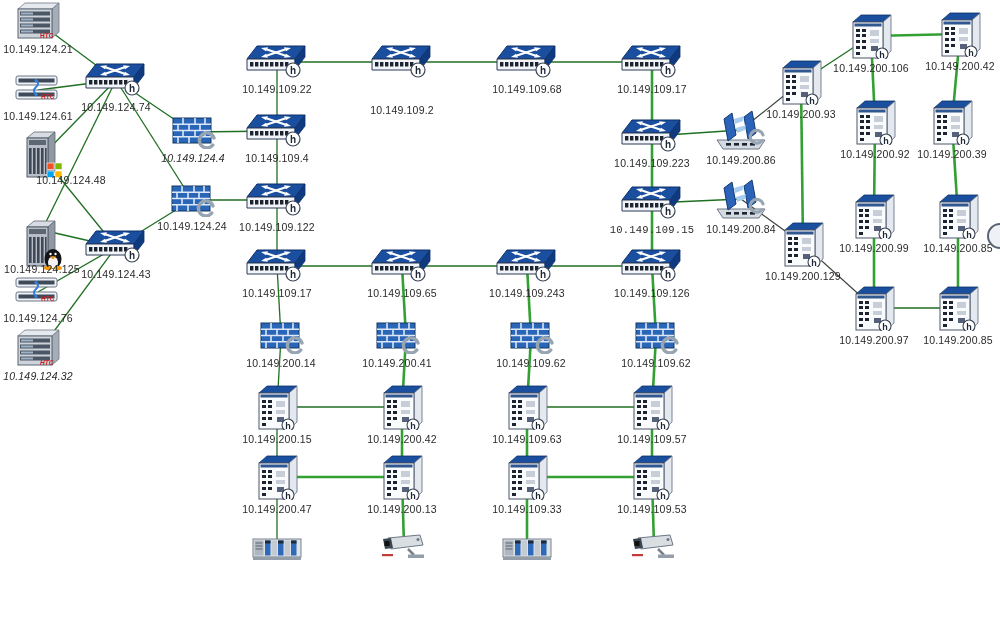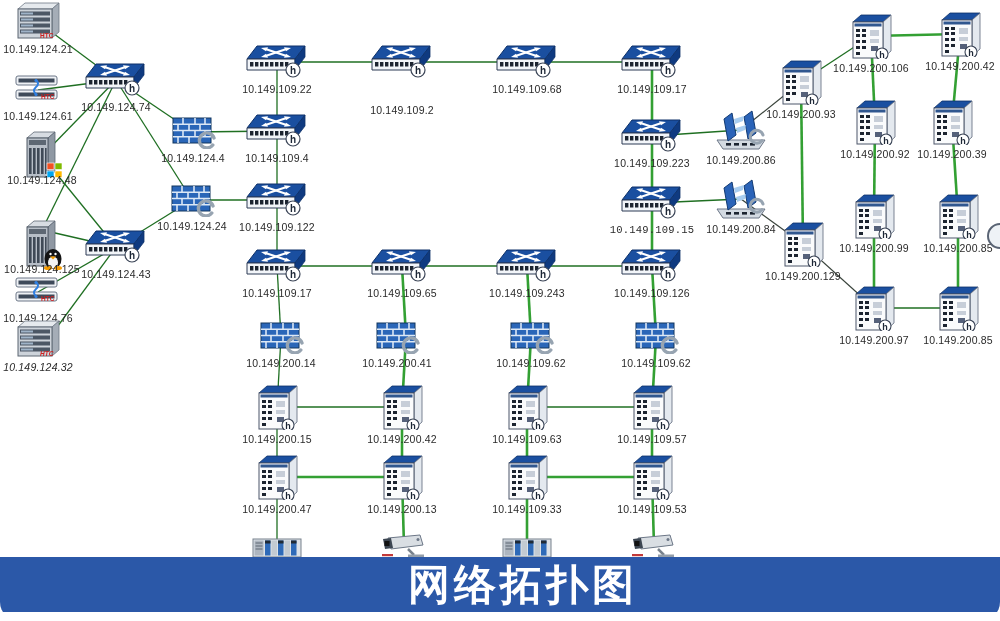--- a/index.html
+++ b/index.html
@@ -136,21 +136,21 @@
               <rect x="25" y="17" width="1.6" height="26"></rect>
             </g>
   <g stroke="#fff" stroke-width="0.6">
               <rect x="27" y="32" width="7" height="6.5" fill="#f25022"></rect>
               <rect x="35" y="32" width="7" height="6.5" fill="#7fba00"></rect>
               <rect x="27" y="40" width="7" height="6.5" fill="#00a4ef"></rect>
               <rect x="35" y="40" width="7" height="6.5" fill="#ffb900"></rect>
             </g>
           </svg>
         </div>
-        <div class="ip-label" style="top: 43px; color: rgb(42, 42, 42);">10.149.124.48</div>
+        <div class="ip-label" style="top: 43px; color: rgb(42, 42, 42); margin-left: 29px;">10.149.124.48</div>
       </div>
       <div class="node" style="left: 20px; top: 220px; width: 44px; height: 50px;">
         <div class="icon">
           <svg viewBox="0 0 44 50">
  <polygon points="7,7 14,1 35,1 28,7" fill="#d7dce2" stroke="#5d6773" stroke-width="0.8"></polygon>
  <polygon points="28,7 35,1 35,40 28,46" fill="#8f98a3" stroke="#5d6773" stroke-width="0.8"></polygon>
  <rect x="7" y="7" width="21" height="39" fill="#b7bec7" stroke="#505a66" stroke-width="1"></rect>
  <rect x="9" y="9" width="17" height="5" fill="#5d6773"></rect>
  <g fill="#3f4956">
               <rect x="9" y="17" width="2.6" height="26"></rect>
@@ -178,21 +178,21 @@
   <rect x="2" y="17" width="41" height="9" rx="2" fill="#eef1f5" stroke="#6c7787"></rect>
   <rect x="4.5" y="19.5" width="36" height="4" fill="#3e4a5a"></rect>
   <path d="M22,7 q4,4 0,7 q-4,4 0,7" stroke="#2f7fe0" stroke-width="2" fill="none"></path>
   <circle cx="22" cy="7.5" r="1.6" fill="#2f7fe0"></circle>
             <circle cx="22" cy="21.5" r="1.6" fill="#2f7fe0"></circle>
   <text x="27" y="26" font-size="6.5" font-weight="bold" fill="#cc2222">HTC</text>
           </svg>
         </div>
         <div class="ip-label" style="top: 37px; color: rgb(42, 42, 42);">10.149.124.76</div>
       </div>
-      <div class="node" style="left: 14px; top: 320px; width: 48px; height: 40px; font-style: italic;">
+      <div class="node" style="left: 14px; top: 329px; width: 48px; height: 40px; font-style: italic;">
         <div class="icon">
           <svg viewBox="0 0 48 40">
   <polygon points="4,7 11,1 45,1 38,7" fill="#e6eaee" stroke="#707a86" stroke-width="0.8"></polygon>
   <polygon points="38,7 45,1 45,30 38,36" fill="#a5adb7" stroke="#707a86" stroke-width="0.8"></polygon>
   <rect x="4" y="7" width="34" height="29" fill="#cdd3da" stroke="#5d6773"></rect>
   <g fill="#4c5765">
               <rect x="6" y="9.5" width="30" height="4"></rect>
               <rect x="6" y="15.5" width="30" height="4"></rect>
               <rect x="6" y="21.5" width="30" height="4"></rect>
               <rect x="6" y="27.5" width="30" height="4"></rect>
@@ -289,21 +289,21 @@
    <line x1="13" y1="15.5" x2="13" y2="21.8"></line>
               <line x1="25" y1="15.5" x2="25" y2="21.8"></line>
               <line x1="35" y1="15.5" x2="35" y2="21.8"></line>
    <line x1="8" y1="21.8" x2="8" y2="28"></line>
               <line x1="19" y1="21.8" x2="19" y2="28"></line>
               <line x1="30" y1="21.8" x2="30" y2="28"></line>
             </g>
   <path d="M44,23 a7.5,7.5 0 1 0 -1.2,7" fill="none" stroke="#97a4b1" stroke-width="3.4" stroke-linecap="round"></path>
           </svg>
         </div>
-        <div class="ip-label" style="top: 37px; color: rgb(42, 42, 42);">10.149.124.4</div>
+        <div class="ip-label" style="top: 37px; color: rgb(42, 42, 42); font-style: italic;">10.149.124.4</div>
       </div>
       <div class="node" style="left: 169px; top: 183px; width: 46px; height: 34px;">
         <div class="icon">
           <svg viewBox="0 0 46 34">
   <rect x="3" y="3" width="38" height="25" fill="#2a66b8" stroke="#12365e"></rect>
   <g stroke="#dce8f5" stroke-width="1.6">
    <line x1="3" y1="9.3" x2="41" y2="9.3"></line>
               <line x1="3" y1="15.5" x2="41" y2="15.5"></line>
               <line x1="3" y1="21.8" x2="41" y2="21.8"></line>
    <line x1="13" y1="3" x2="13" y2="9.3"></line>
@@ -1449,16 +1449,13 @@
           </svg>
         </div>
         <div class="ip-label" style="top: 49px; color: rgb(42, 42, 42);">10.149.200.85</div>
       </div>
     </div>
   <div id="cloud-edge">
     <svg viewBox="0 0 13 32">
         <path d="M13,4 a12,12 0 1 0 0,24" fill="#eef2f6" stroke="#5a6474" stroke-width="2"></path>
       </svg>
   </div>
-  <div id="banner" style="background: rgb(43, 88, 168);">
-    <span class="banner-title" style="color: rgb(255, 255, 255);">网络拓扑图</span>
-  </div>
 </div>
 
 </body></html>

